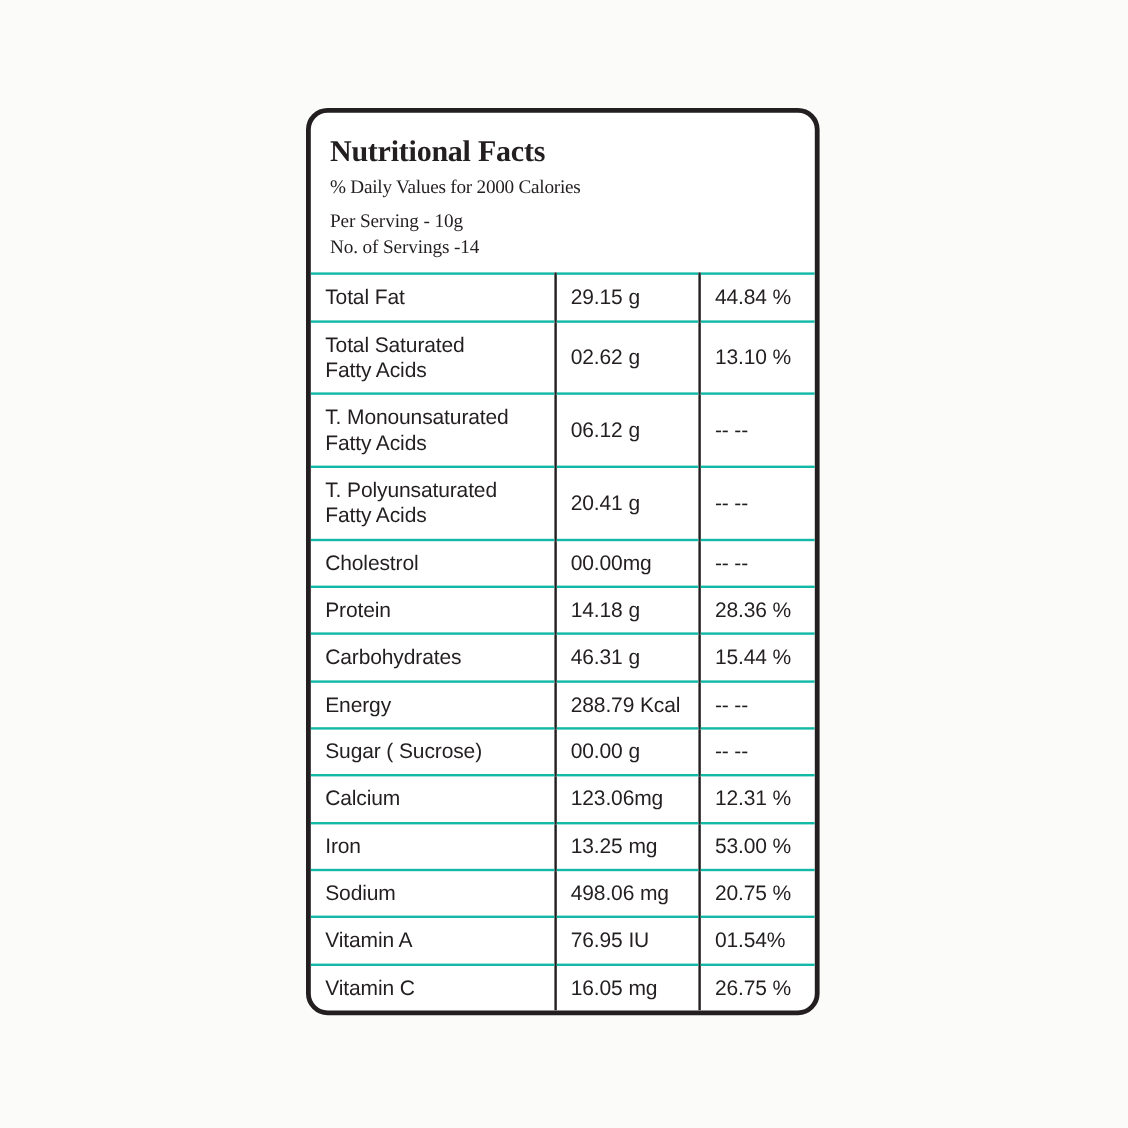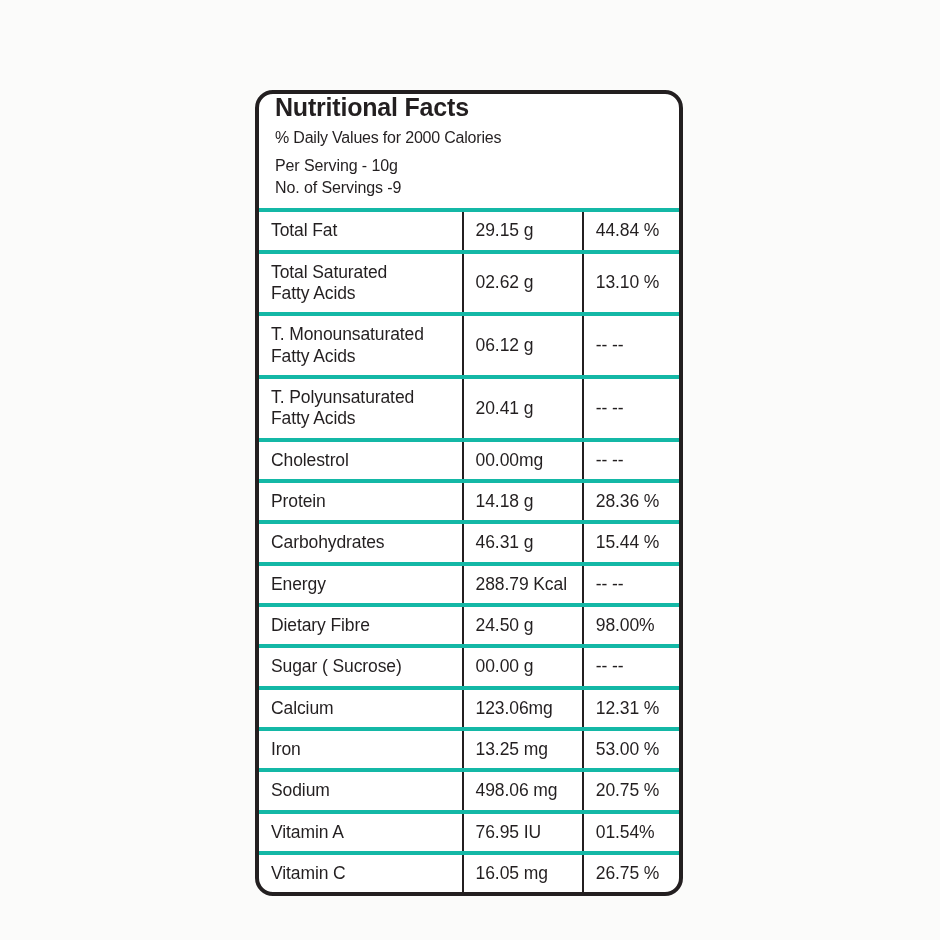--- a/index.html
+++ b/index.html
@@ -24,21 +24,22 @@
     left: 255px;
     top: 90px;
     width: 428px;
     box-sizing: border-box;
     border: 4px solid #231f20;
     border-radius: 18px;
     background: #ffffff;
     overflow: hidden;
   }
   .header {
-    padding: 0 16px 10px 16px;
+    padding: 19px 16px 10px 16px;
+    font-family: Liberation Serif, serif;
   }
   .title {
     font-size: 25px;
     font-weight: bold;
     letter-spacing: -0.2px;
     margin: 0 0 7px 0;
     line-height: 1.1;
   }
   .subtitle {
     font-size: 16px;
@@ -50,21 +51,21 @@
     font-size: 16px;
     line-height: 1.35;
     letter-spacing: -0.1px;
   }
   table.facts {
     width: 100%;
     border-collapse: collapse;
     table-layout: fixed;
   }
   table.facts tr {
-    border-top: 4px solid #14b8a6;
+    border-top: 2px solid #14b8a6;
   }
   table.facts td {
     padding: 8px 0 8px 12px;
     font-size: 17.5px;
     line-height: 1.22;
     vertical-align: middle;
     letter-spacing: -0.1px;
   }
   td.c-name {
     width: 50%;
@@ -87,21 +88,21 @@
 </head>
 <body>
 
 <div class="canvas">
   <div class="label-card">
 
     <div class="header">
       <div class="title">Nutritional Facts</div>
       <div class="subtitle">% Daily Values for 2000 Calories</div>
       <div class="meta-line">Per Serving - 10g</div>
-      <div class="meta-line">No. of Servings -9</div>
+      <div class="meta-line">No. of Servings -14</div>
     </div>
 
     <table class="facts">
       <tbody>
         <tr>
           <td class="c-name two-line">Total Fat</td>
           <td class="c-amount">29.15 g</td>
           <td class="c-dv">44.84 %</td>
         </tr>
         <tr>
@@ -136,25 +137,20 @@
           <td class="c-name">Carbohydrates</td>
           <td class="c-amount">46.31 g</td>
           <td class="c-dv">15.44 %</td>
         </tr>
         <tr>
           <td class="c-name">Energy</td>
           <td class="c-amount">288.79 Kcal</td>
           <td class="c-dv dash">--  --</td>
         </tr>
         <tr>
-          <td class="c-name">Dietary Fibre</td>
-          <td class="c-amount">24.50 g</td>
-          <td class="c-dv">98.00%</td>
-        </tr>
-        <tr>
           <td class="c-name">Sugar ( Sucrose)</td>
           <td class="c-amount">00.00 g</td>
           <td class="c-dv dash">--  --</td>
         </tr>
         <tr>
           <td class="c-name">Calcium</td>
           <td class="c-amount">123.06mg</td>
           <td class="c-dv">12.31 %</td>
         </tr>
         <tr>

